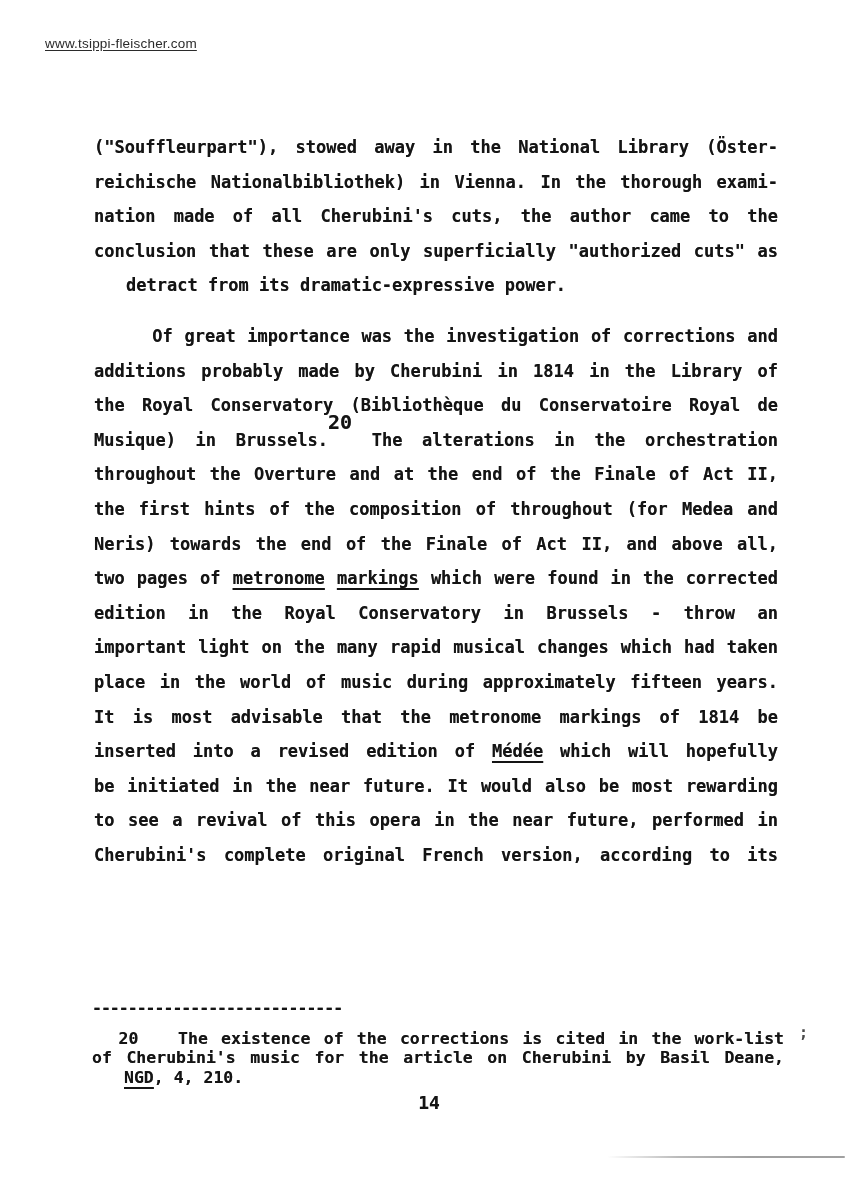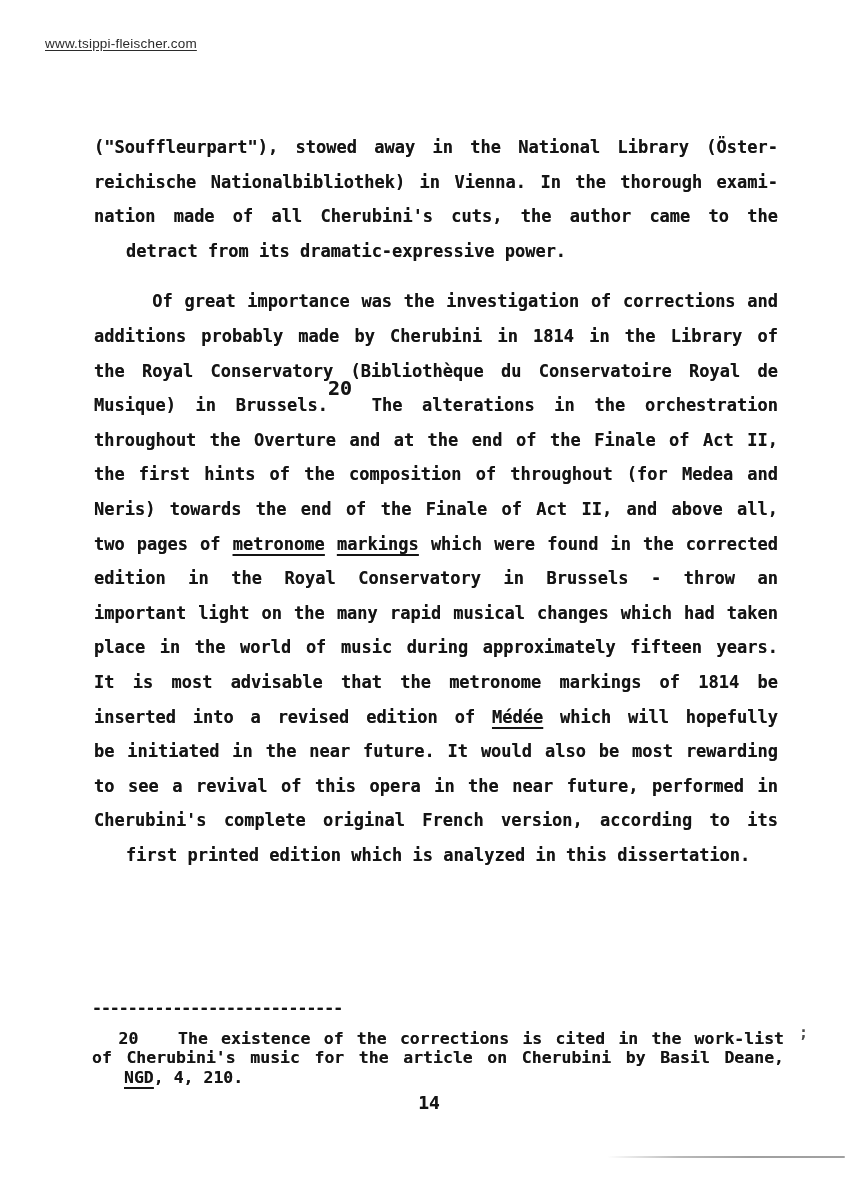--- a/index.html
+++ b/index.html
@@ -64,40 +64,40 @@
 
 <div class="page">
 
   <div class="header-url">www.tsippi-fleischer.com</div>
 
   <div class="content">
     <div class="paragraph">
         <div class="line">("Souffleurpart"),  stowed  away in the National Library  (Öster-</div>
         <div class="line">reichische Nationalbibliothek) in Vienna.  In the thorough exami-</div>
         <div class="line">nation  made  of all Cherubini's cuts,  the author  came  to  the</div>
+        <div class="line">conclusion that these are only superficially "authorized cuts" as</div>
         <div class="line line-last">detract from its  dramatic-expressive  power.</div>
       </div>
     <div class="paragraph">
         <div class="line">&nbsp;&nbsp;&nbsp;&nbsp;&nbsp;Of great importance was the investigation of corrections and</div>
         <div class="line">additions  probably  made by Cherubini in 1814 in the Library  of</div>
         <div class="line">the  Royal Conservatory (Bibliothèque du Conservatoire  Royal  de</div>
         <div class="line">Musique)  in  Brussels.<sup>20</sup>   The alterations in  the  orchestration</div>
         <div class="line">throughout  the Overture and at the end of the Finale of Act  II,</div>
         <div class="line">the first hints of the composition of throughout (for Medea  and</div>
         <div class="line">Neris)  towards the end of the Finale of Act II,  and above  all,</div>
         <div class="line">two pages of <u>metronome</u> <u>markings</u> which were found in the corrected</div>
         <div class="line">edition   in  the  Royal  Conservatory  in  Brussels  - throw  an</div>
         <div class="line">important light on the many rapid musical changes which had taken</div>
         <div class="line">place  in the world of music during approximately fifteen  years.</div>
         <div class="line">It  is  most  advisable that the metronome markings  of  1814  be</div>
         <div class="line">inserted into a revised  edition  of  <u>Médée</u> which will  hopefully</div>
         <div class="line">be initiated in the near future.  It would also be most rewarding</div>
         <div class="line">to  see a revival of this opera in the near future,  performed in</div>
         <div class="line">Cherubini's  complete original French version,  according to  its</div>
-        <div class="line line-last">first printed edition which is analyzed in this dissertation.</div>
       </div>
   </div>
 
   <div class="footnote">
     <div class="footnote-separator">----------------------------</div>
     <div>
         <div class="line">&nbsp;&nbsp;20&nbsp;&nbsp;&nbsp;The existence of the corrections is cited in the work-list</div>
         <div class="line">of Cherubini's music for the article on Cherubini by Basil Deane,</div>
         <div class="line line-last"><u>NGD</u>, 4, 210.</div>
       </div>

